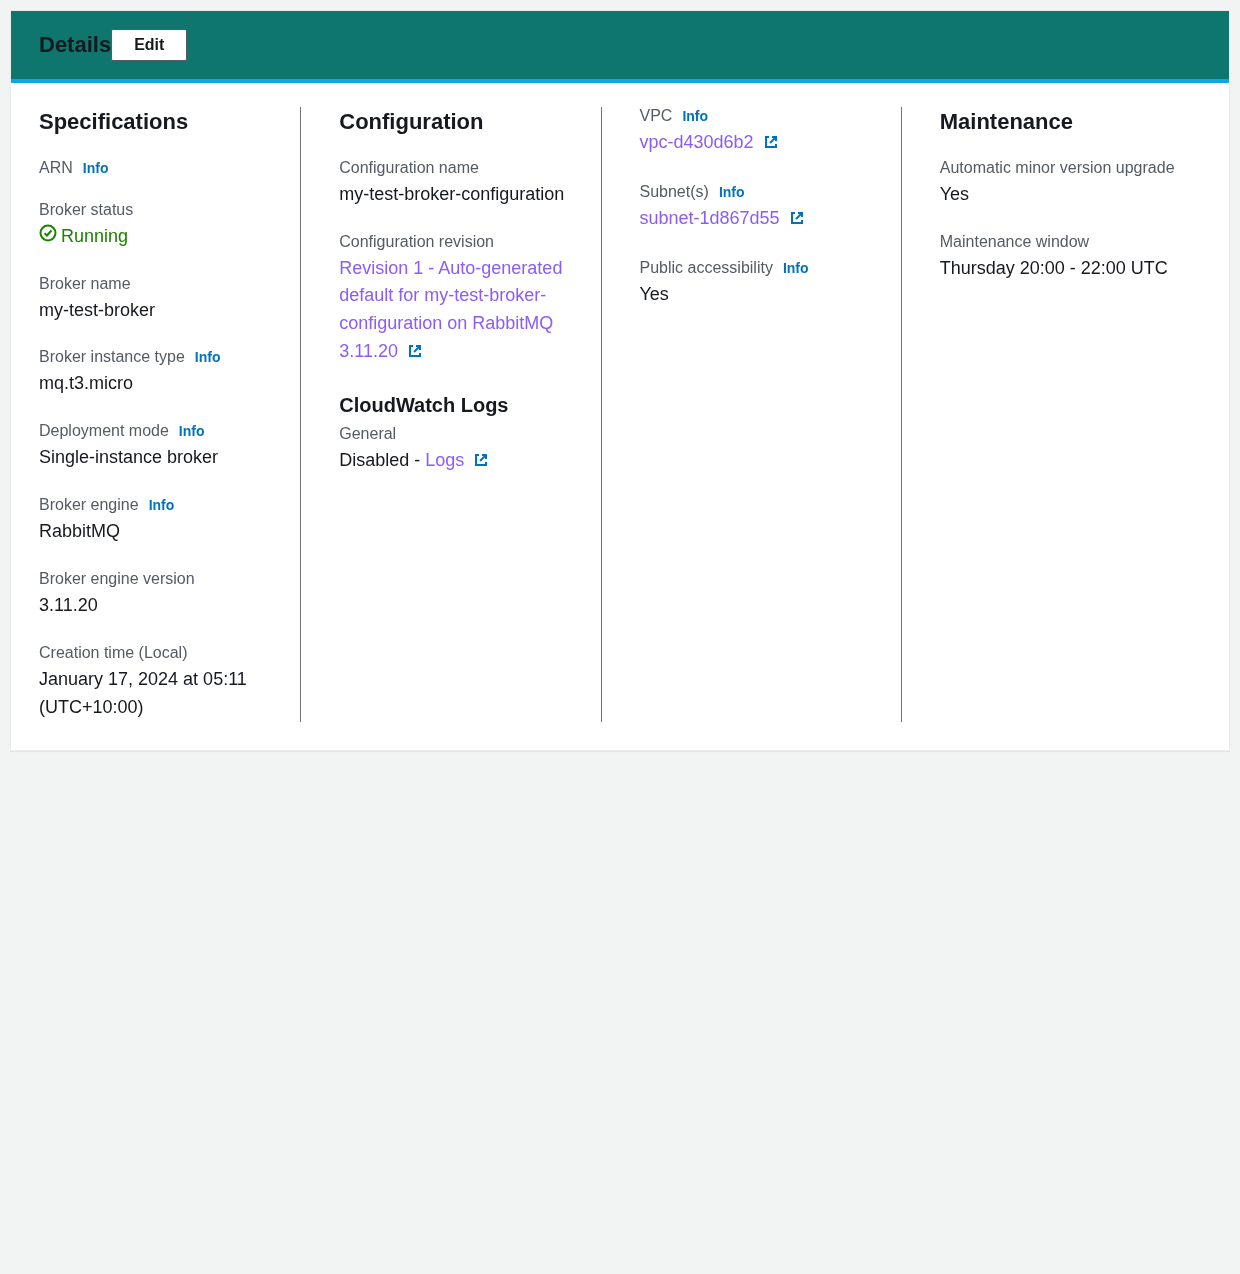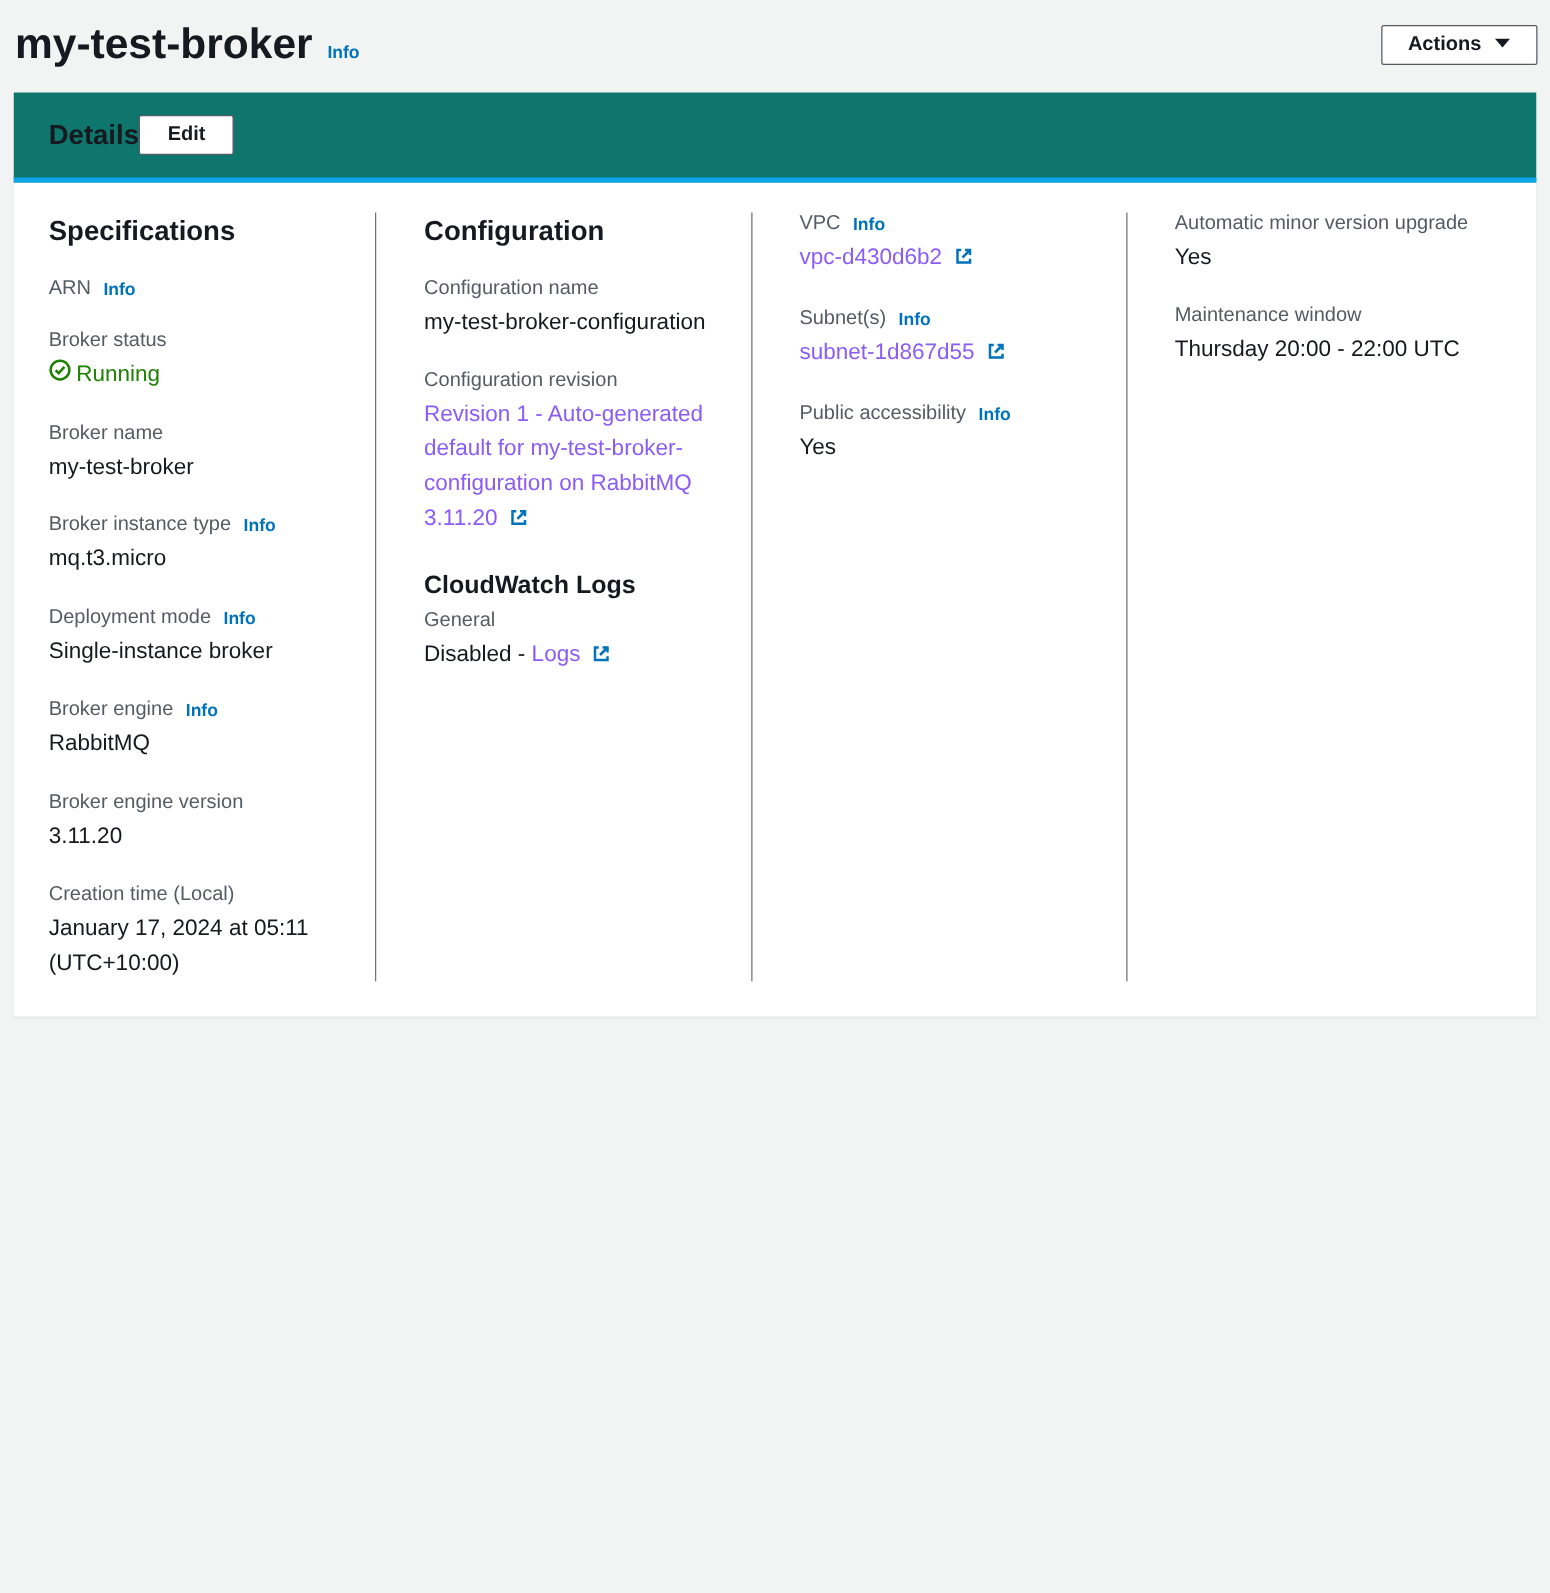--- a/index.html
+++ b/index.html
@@ -128,34 +128,20 @@
     margin-right: 6px;
   }
   .ext-icon { margin-left: 4px; vertical-align: -2px; }
   svg { display: inline-block; }
 </style>
 </head>
 <body>
 
 <div class="page">
 
-  <div class="header-row">
-    <div>
-      <h1 class="broker-title">my-test-broker</h1>
-      <span class="info-link">Info</span>
-    </div>
-    <button class="btn">
-      <span>Actions</span>
-      <span class="caret">
-        <svg width="14" height="10" viewBox="0 0 14 10">
-            <path d="M1 1 L7 8 L13 1 Z" fill="#16191f"></path>
-          </svg>
-      </span>
-    </button>
-  </div>
 
   <div class="panel">
     <div class="panel-header">
       <h2>Details</h2>
       <button class="btn" style="padding:6px 22px;">Edit</button>
     </div>
 
     <div class="panel-body">
       <div class="cols">
 
@@ -323,20 +309,21 @@
           <div class="field">
             <div class="label">
               <span>Public accessibility</span>
               <span class="info-link">Info</span>
             </div>
             <div class="value">Yes</div>
           </div>
         </div>
 
         <div class="col">
+          <h3 class="section-title">Maintenance</h3>
 
           <div class="field">
             <div class="label">
                 <span>Automatic minor version upgrade</span>
               </div>
             <div class="value">Yes</div>
           </div>
 
           <div class="field">
             <div class="label">

